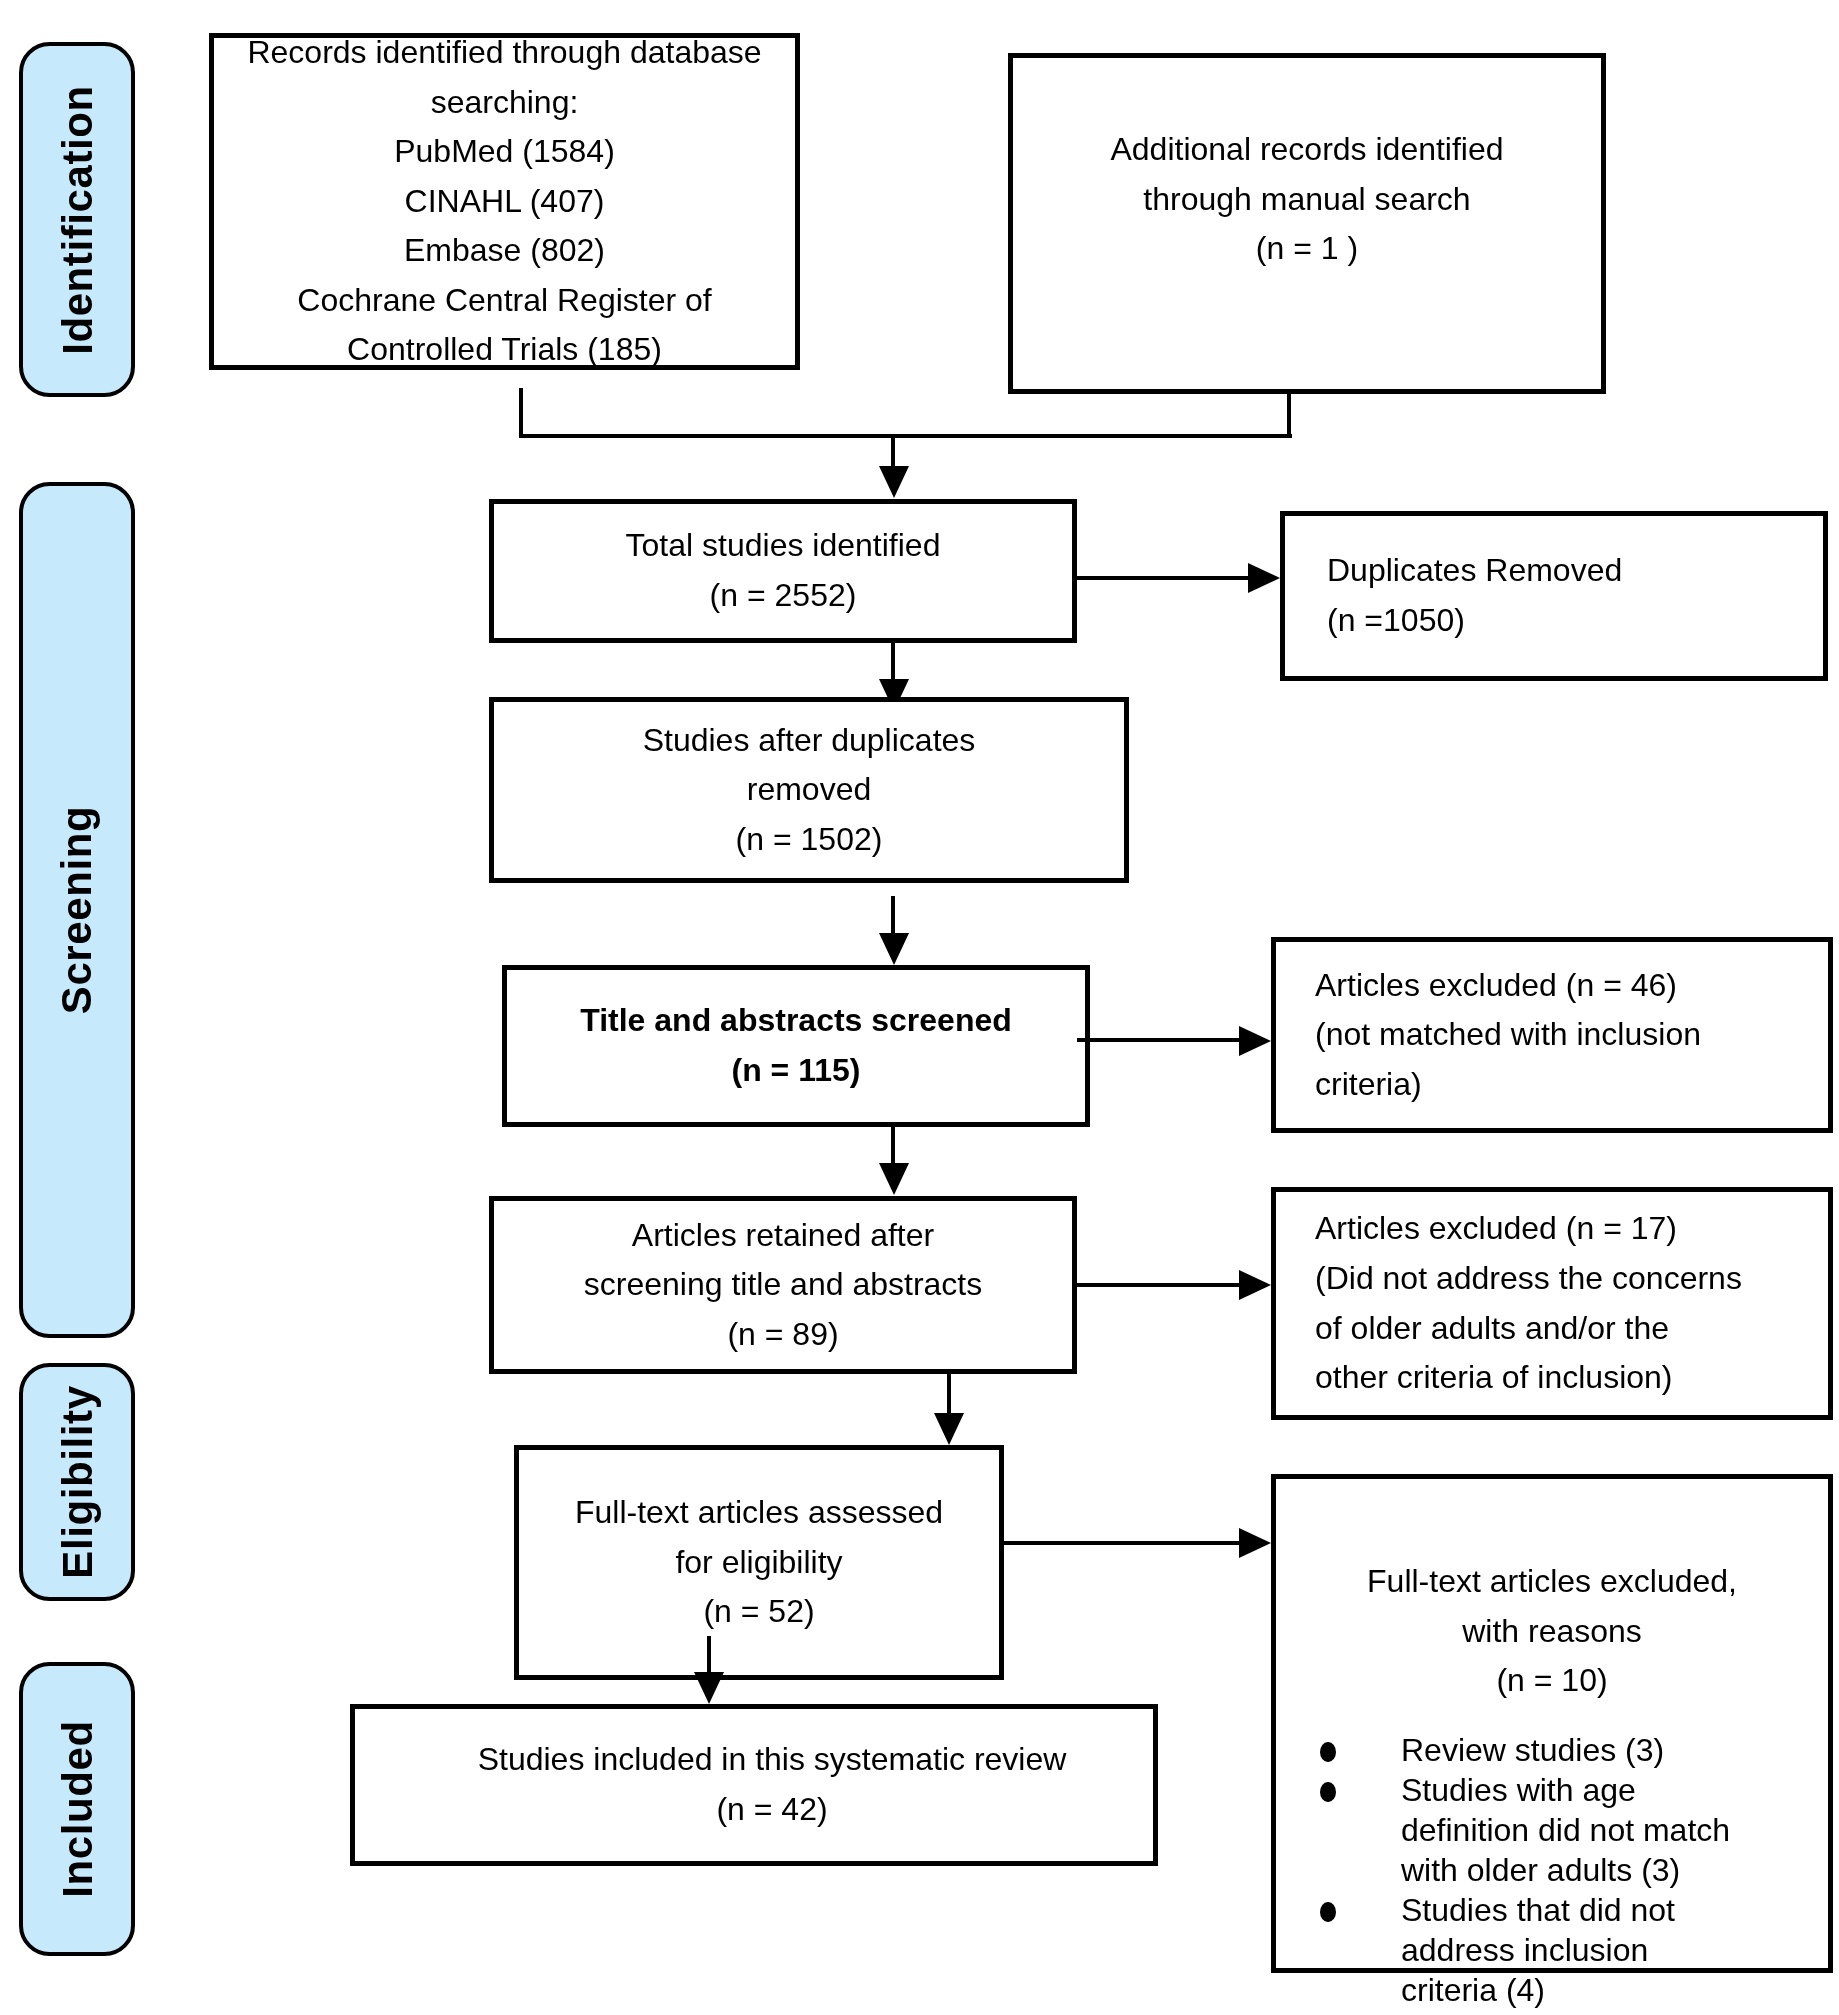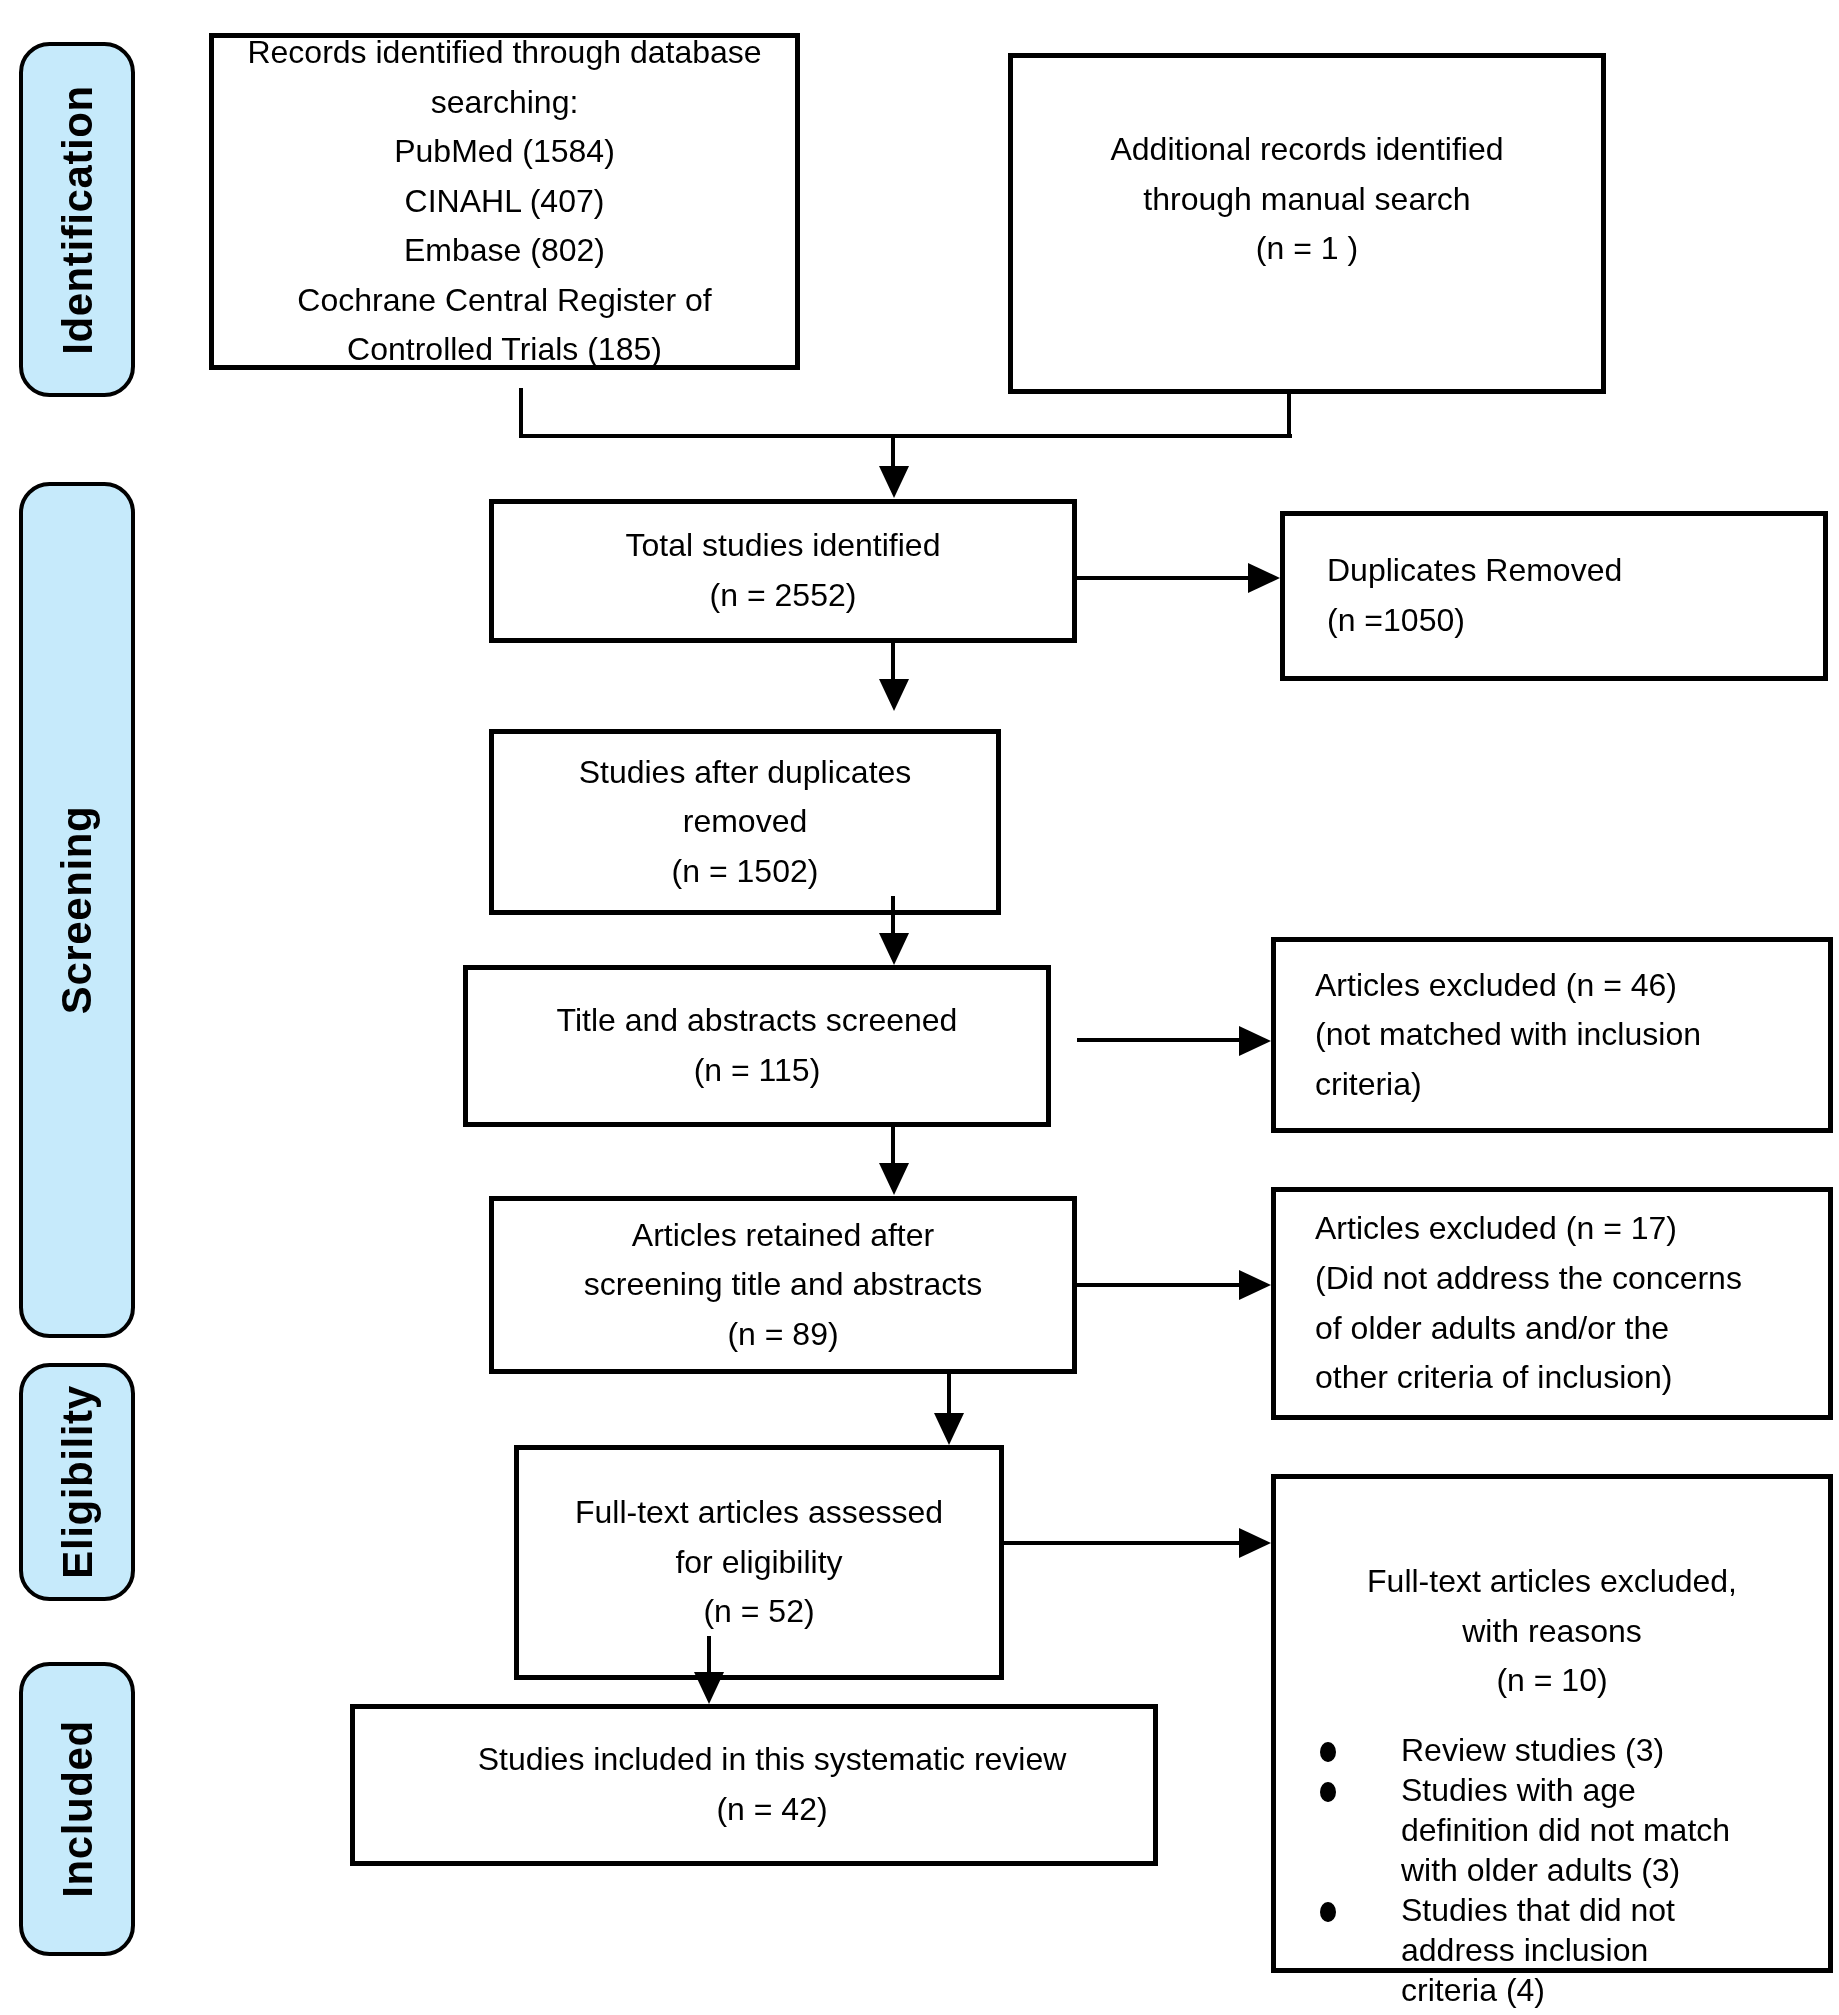--- a/index.html
+++ b/index.html
@@ -135,29 +135,29 @@
 
   <div class="hline" style="left:1077px;top:576px;width:172px;"></div>
   <div class="arrow-right" style="left:1248px;top:563px;"></div>
   <div class="box align-left" style="left:1280px;top:511px;width:548px;height:170px;padding-left:42px;">
     <div class="box-text">Duplicates Removed
 (n =1050)</div>
   </div>
 
   <div class="vline" style="left:891px;top:643px;height:36px;"></div>
   <div class="arrow-down" style="left:879px;top:679px;"></div>
-  <div class="box" style="left:489px;top:729px;width:512px;height:186px;">
+  <div class="box" style="left:489px;top:697px;width:640px;height:186px;">
     <div class="box-text">Studies after duplicates
 removed
 (n = 1502)</div>
   </div>
 
   <div class="vline" style="left:891px;top:896px;height:37px;"></div>
   <div class="arrow-down" style="left:879px;top:933px;"></div>
-  <div class="box" style="left:463px;top:965px;width:588px;height:162px;">
+  <div class="box" style="left:502px;top:965px;width:588px;height:162px;font-weight:bold;">
     <div class="box-text">Title and abstracts screened
 (n = 115)</div>
   </div>
 
   <div class="hline" style="left:1077px;top:1038px;width:162px;"></div>
   <div class="arrow-right" style="left:1239px;top:1026px;"></div>
   <div class="box align-left" style="left:1271px;top:937px;width:562px;height:196px;padding-left:39px;">
     <div class="box-text">Articles excluded (n = 46)
 (not matched with inclusion
 criteria)</div>

